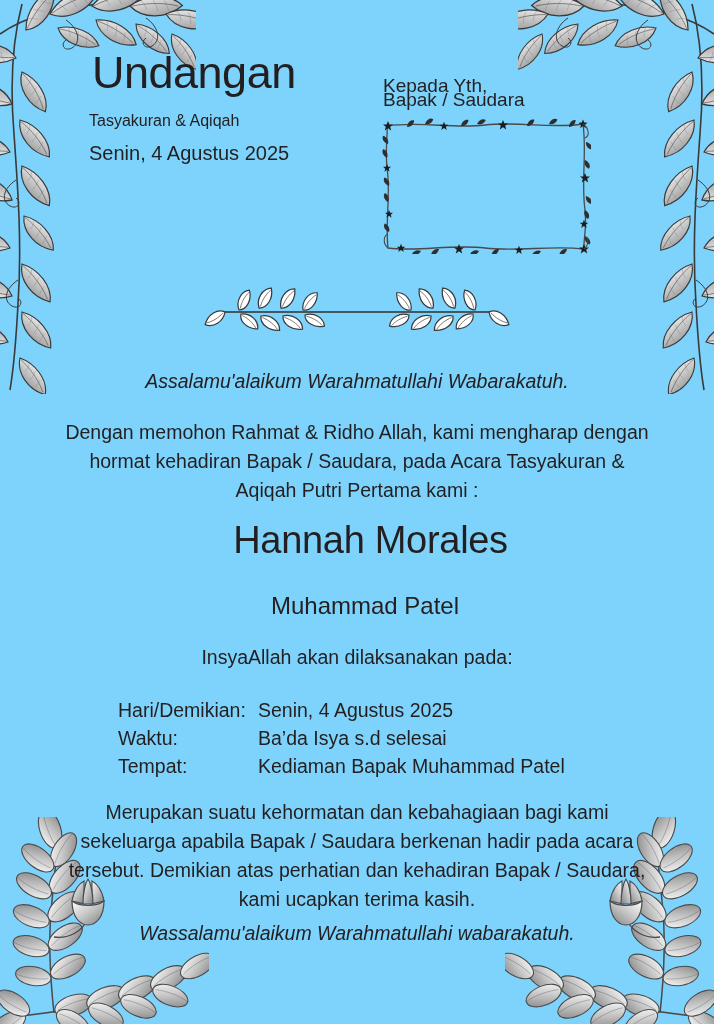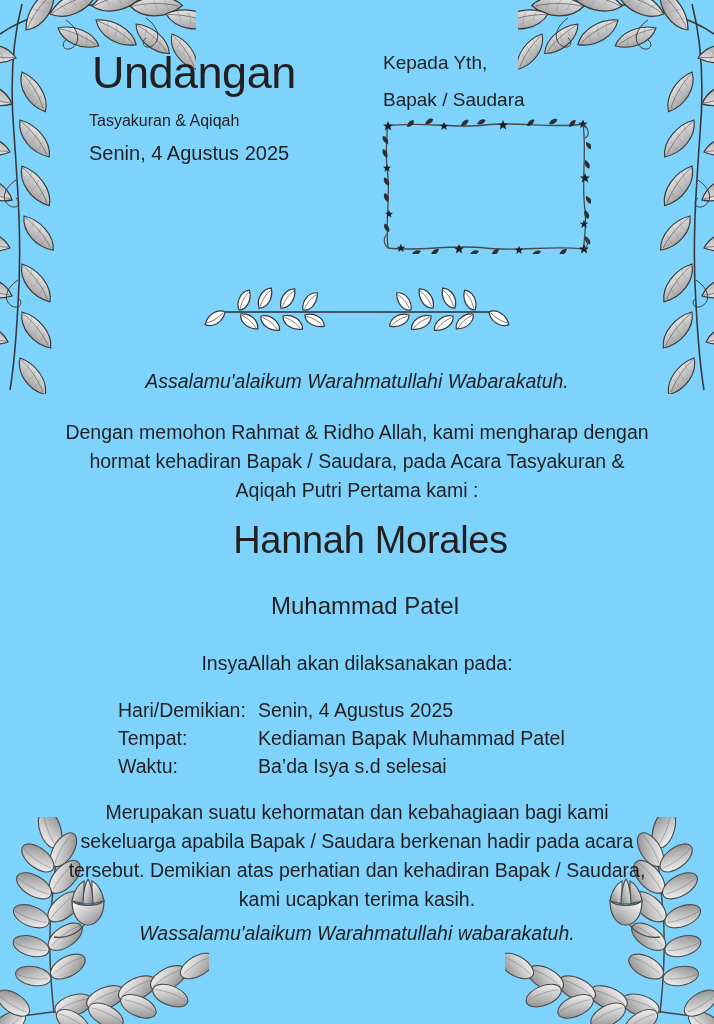--- a/index.html
+++ b/index.html
@@ -53,21 +53,21 @@
     left: 89px;
     top: 143px;
     font-size: 20px;
     line-height: 1;
     white-space: nowrap;
   }
 
   .addr1 {
     position: absolute;
     left: 383px;
-    top: 53px;
+    top: 76px;
     font-size: 19px;
     line-height: 1;
     white-space: nowrap;
   }
   .addr2 {
     position: absolute;
     left: 383px;
     top: 90px;
     font-size: 19px;
     line-height: 1;
@@ -140,21 +140,20 @@
     line-height: 1;
   }
 
   .lead-line {
     position: absolute;
     left: 0; right: 0;
     top: 648px;
     text-align: center;
     font-size: 19.5px;
     line-height: 1;
-    margin-top: 6px;
   }
 
   .details {
     position: absolute;
     left: 118px;
     top: 696px;
     font-size: 19.5px;
     line-height: 28px;
     border-collapse: collapse;
   }
@@ -472,26 +471,26 @@
 
   <div class="lead-line">InsyaAllah akan dilaksanakan pada:</div>
 
   <table class="details">
     <tbody>
       <tr>
         <td class="k">Hari/Demikian:</td>
         <td class="v">Senin, 4 Agustus 2025</td>
       </tr>
       <tr>
+        <td class="k">Waktu:</td>
+        <td class="v">Ba’da Isya s.d selesai</td>
+      </tr>
+      <tr>
         <td class="k">Tempat:</td>
         <td class="v">Kediaman Bapak Muhammad Patel</td>
       </tr>
-      <tr>
-        <td class="k">Waktu:</td>
-        <td class="v">Ba’da Isya s.d selesai</td>
-      </tr>
     </tbody>
   </table>
 
   <div class="closing-para">Merupakan suatu kehormatan dan kebahagiaan bagi kami sekeluarga apabila Bapak / Saudara berkenan hadir pada acara tersebut. Demikian atas perhatian dan kehadiran Bapak / Saudara, kami ucapkan terima kasih.</div>
   <div class="farewell">Wassalamu'alaikum Warahmatullahi wabarakatuh.</div>
 
 </div>
 
 </body></html>

